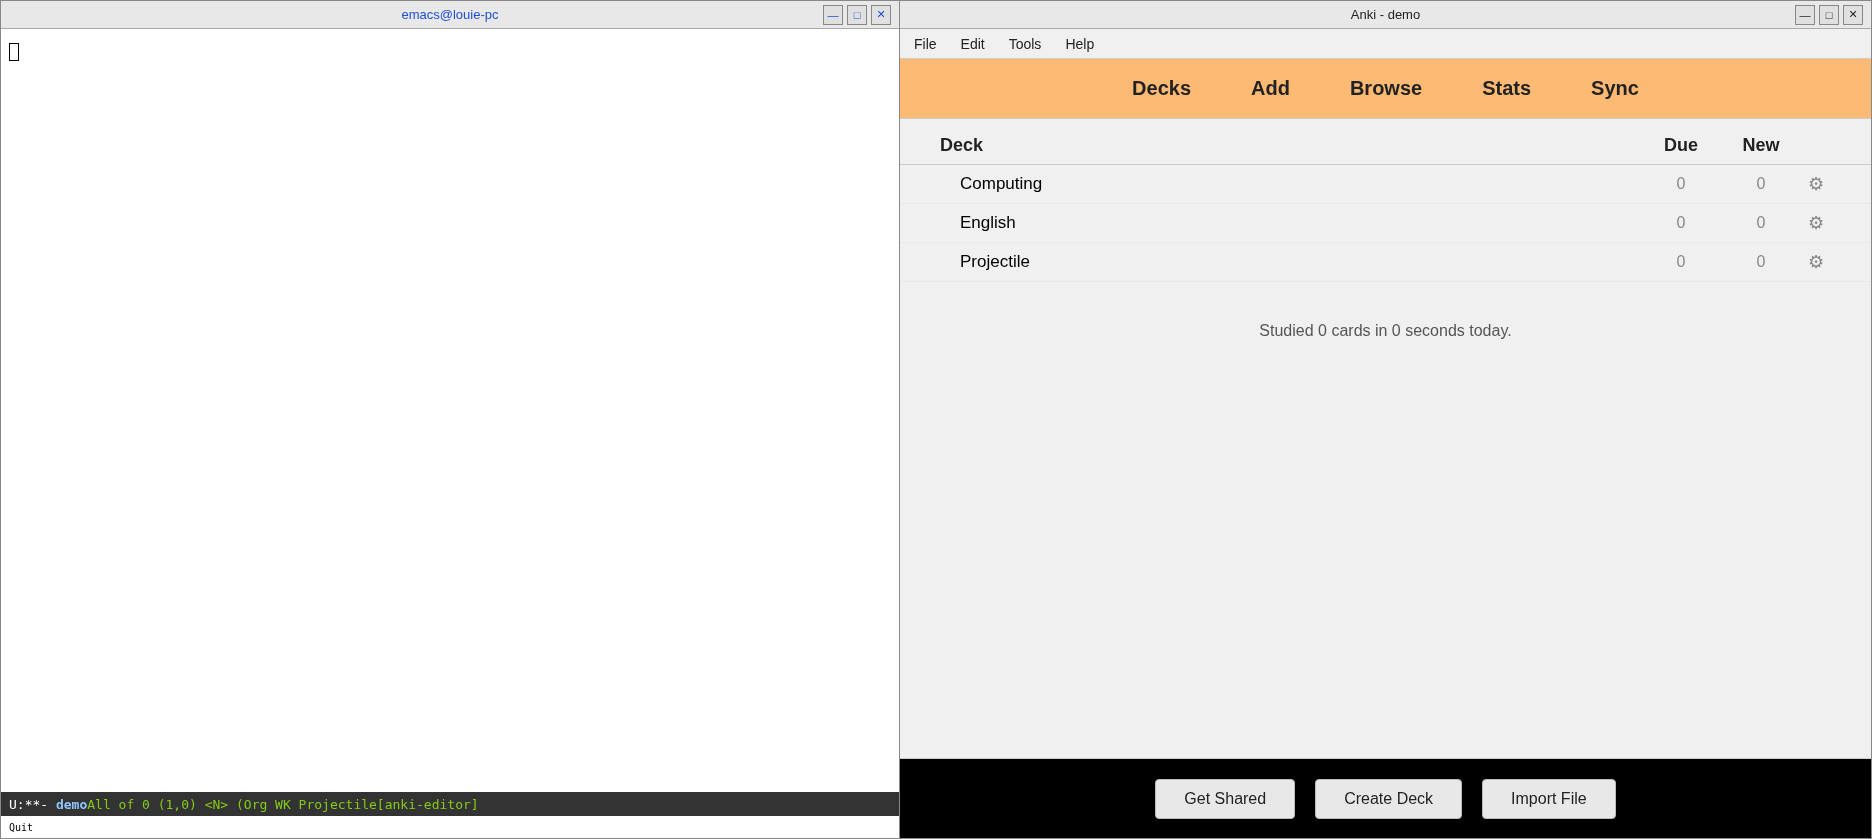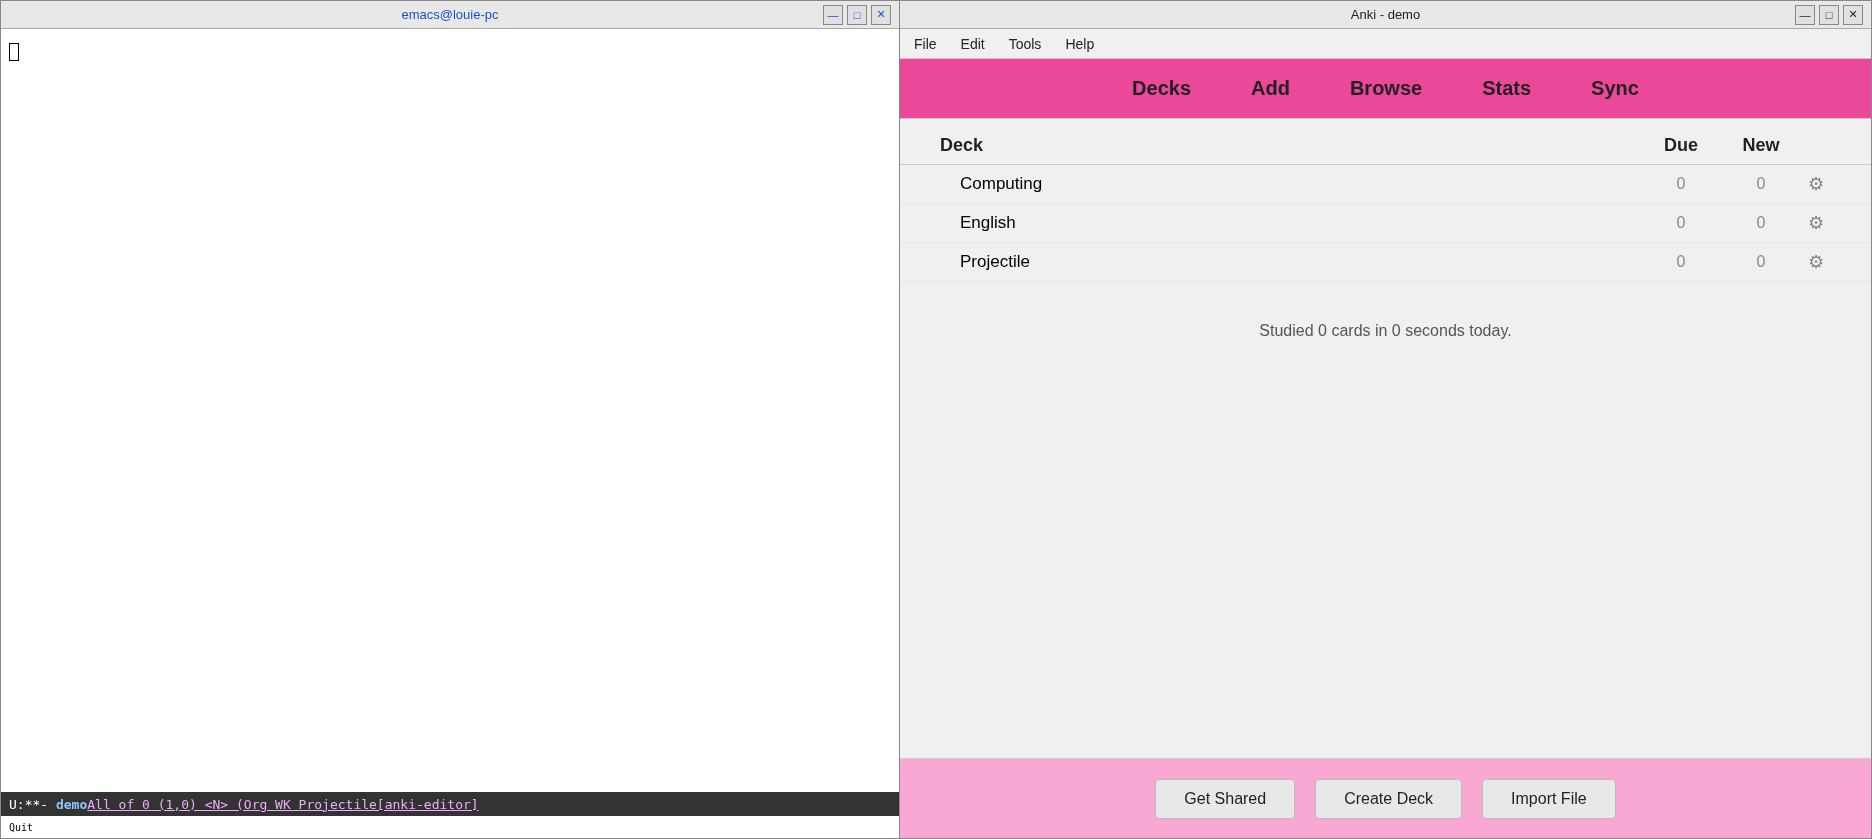--- a/index.html
+++ b/index.html
@@ -90,22 +90,21 @@
     .modeline-status {
       color: #fff;
     }
 
     .modeline-buffername {
       color: #8ec7ff;
       font-weight: bold;
     }
 
     .modeline-rest {
-      color: #f0abfc;
-      text-decoration: underline;
+      color: #84cc16;
     }
 
     #emacs-minibuffer {
       height: 22px;
       background: #fff;
       display: flex;
       align-items: center;
       padding: 8px 8px;
       font-family: monospace;
       font-size: 10px;
@@ -156,21 +155,21 @@
 
     .menu-item {
       font-size: 14px;
       color: #222;
       padding: 4px 6px;
       cursor: pointer;
     }
 
     #anki-toolbar {
       height: 60px;
-      background: #ec4899;
+      background: #fdba74;
       border-bottom: 1px solid #ccc;
       display: flex;
       justify-content: center;
       gap: 40px;
     }
 
     .toolbar-btn {
       font-size: 20px;
       font-weight: bold;
       color: #222;
@@ -256,21 +255,21 @@
 
     #studied-text {
       text-align: center;
       margin-top: 40px;
       font-size: 16px;
       color: #555;
     }
 
     #anki-footer {
       height: 80px;
-      background: #f9a8d4;
+      background: #000000;
       border-top: 1px solid #ccc;
       display: flex;
       align-items: center;
       justify-content: center;
       gap: 20px;
     }
 
     .footer-btn {
       padding: 10px 28px;
       font-size: 16px;

